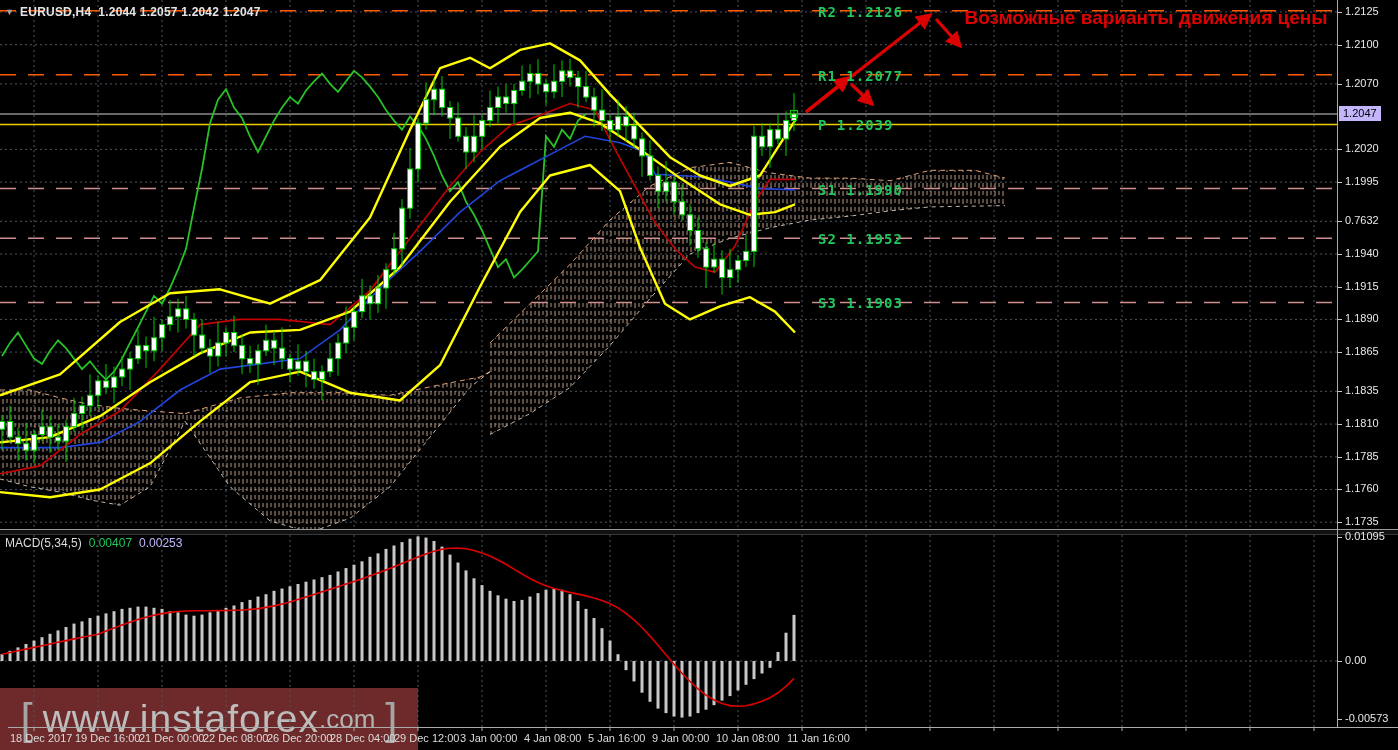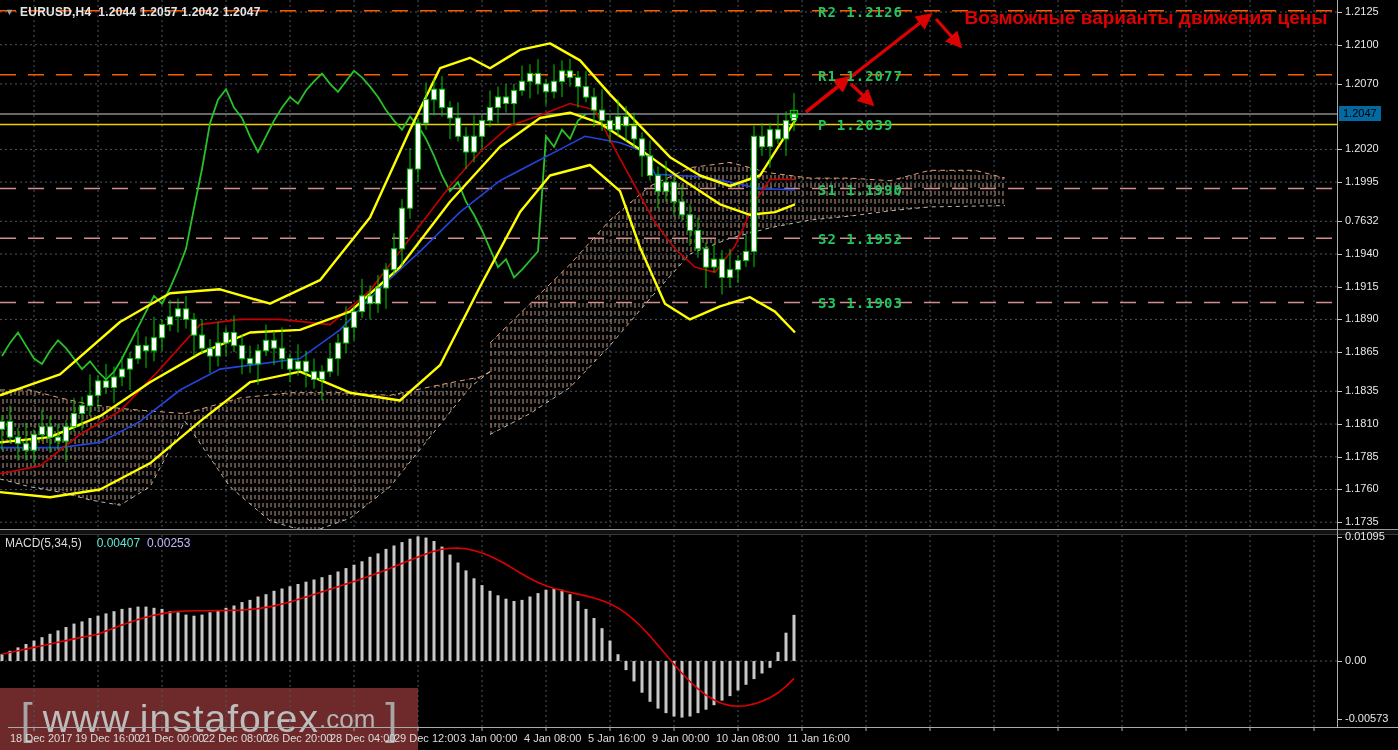--- a/index.html
+++ b/index.html
@@ -11,30 +11,30 @@
   #watermark .bracket{font-size:44px;color:#a5a5a5;font-weight:400;line-height:40px;padding:0 10px;}
   #watermark .main{font-size:39px;color:#bdbdbd;letter-spacing:1px;}
   #watermark .com{font-size:26px;color:#b3b3b3;}
   
   #chartwrap{left:0;top:0;width:1337px;height:750px;z-index:2;}
   
   .ovl{z-index:3;}
   #titlebar{left:5px;top:5px;font-size:12px;font-weight:bold;color:#e4e4e4;letter-spacing:.2px;}
   #titlebar .tri{color:#9aa0a6;font-size:9px;margin-right:6px;position:relative;top:-1px;}
   #macdlabel{left:5px;top:536px;font-size:12px;color:#dcdcdc;}
-  #macdlabel .v1{color:#5eead4;margin-left:15px;}
+  #macdlabel .v1{color:#22c55e;margin-left:7px;}
   #macdlabel .v2{color:#c4b5fd;margin-left:7px;}
   #annotation{left:952px;top:5px;width:388px;text-align:center;font-weight:bold;font-size:19px;line-height:26px;white-space:nowrap;}
   .pivot-label{z-index:3;position:absolute;left:818px;font-family:"DejaVu Sans Mono","Liberation Mono",monospace;
        font-weight:bold;font-size:14px;color:#22c55e;letter-spacing:1px;white-space:nowrap;}
   
   #price-axis{left:1337px;top:0;width:61px;height:727px;z-index:3;border-left:1px solid #ababab;}
   #price-axis .ptick,#price-axis .mtick{position:absolute;left:7px;font-size:11px;color:#e8e8e8;white-space:nowrap;}
   #price-axis .mark{position:absolute;left:0;width:4px;height:1px;background:#c9c9c9;}
-  #curprice{position:absolute;left:1px;background:#0369a1;color:#000;font-size:11px;padding:0 4px 1px 4px;line-height:14px;}
+  #curprice{position:absolute;left:1px;background:#c4b5fd;color:#000;font-size:11px;padding:0 4px 1px 4px;line-height:14px;}
   #time-axis{left:8px;top:727px;width:1398px;height:23px;z-index:3;border-top:1px solid #ababab;}
   #time-axis .ttick{position:absolute;top:4px;font-size:11px;color:#dcdcdc;white-space:nowrap;}
   #separator{left:0;top:529px;width:1398px;height:4px;background:#111;border-top:1px solid #9a9a9a;border-bottom:1px solid #383838;z-index:3;}
 </style>
 </head>
 <body>
 
 <div id="app" style="background: rgb(0, 0, 0);">
 
   <div id="watermark" class="abs" style="background: rgb(110, 42, 42);">

